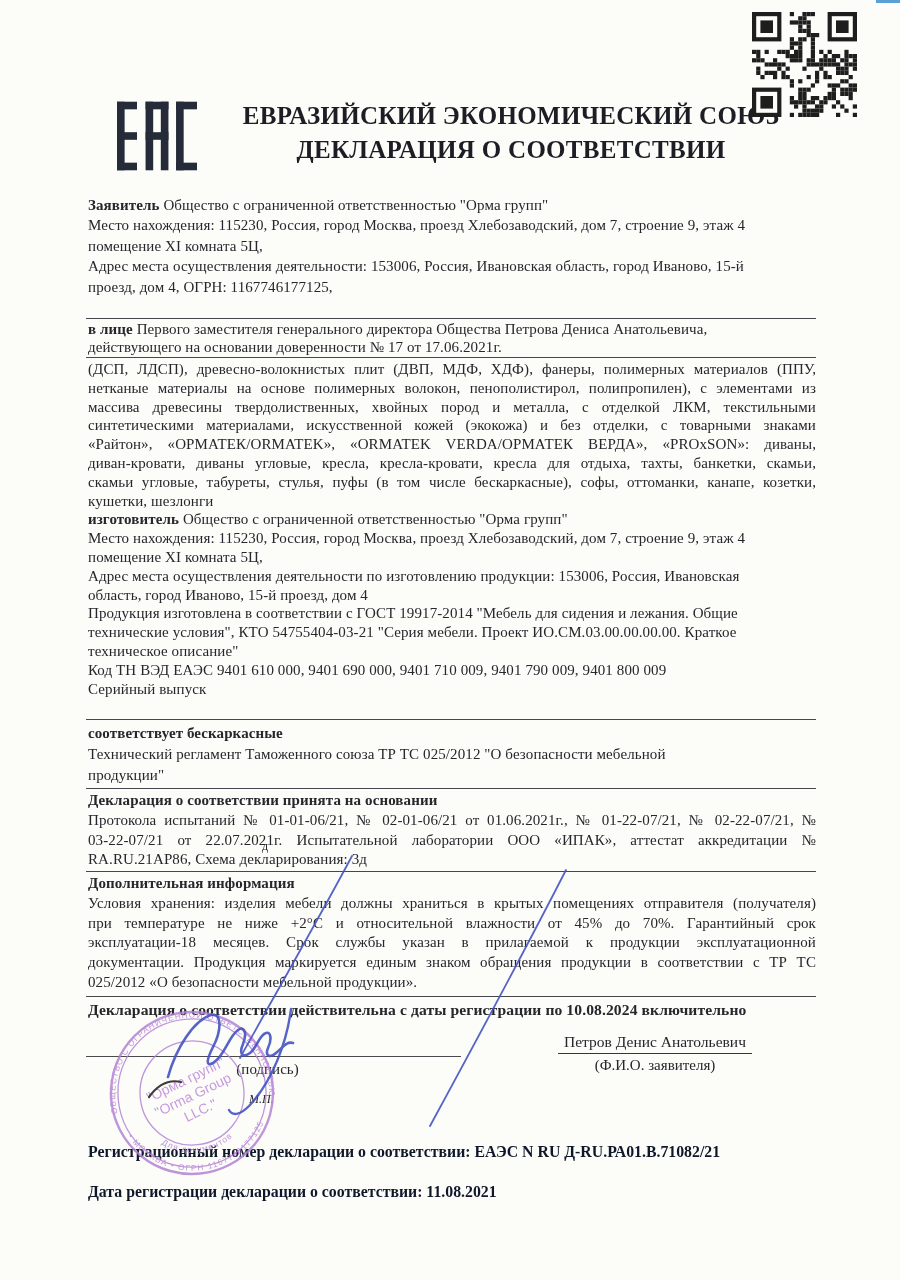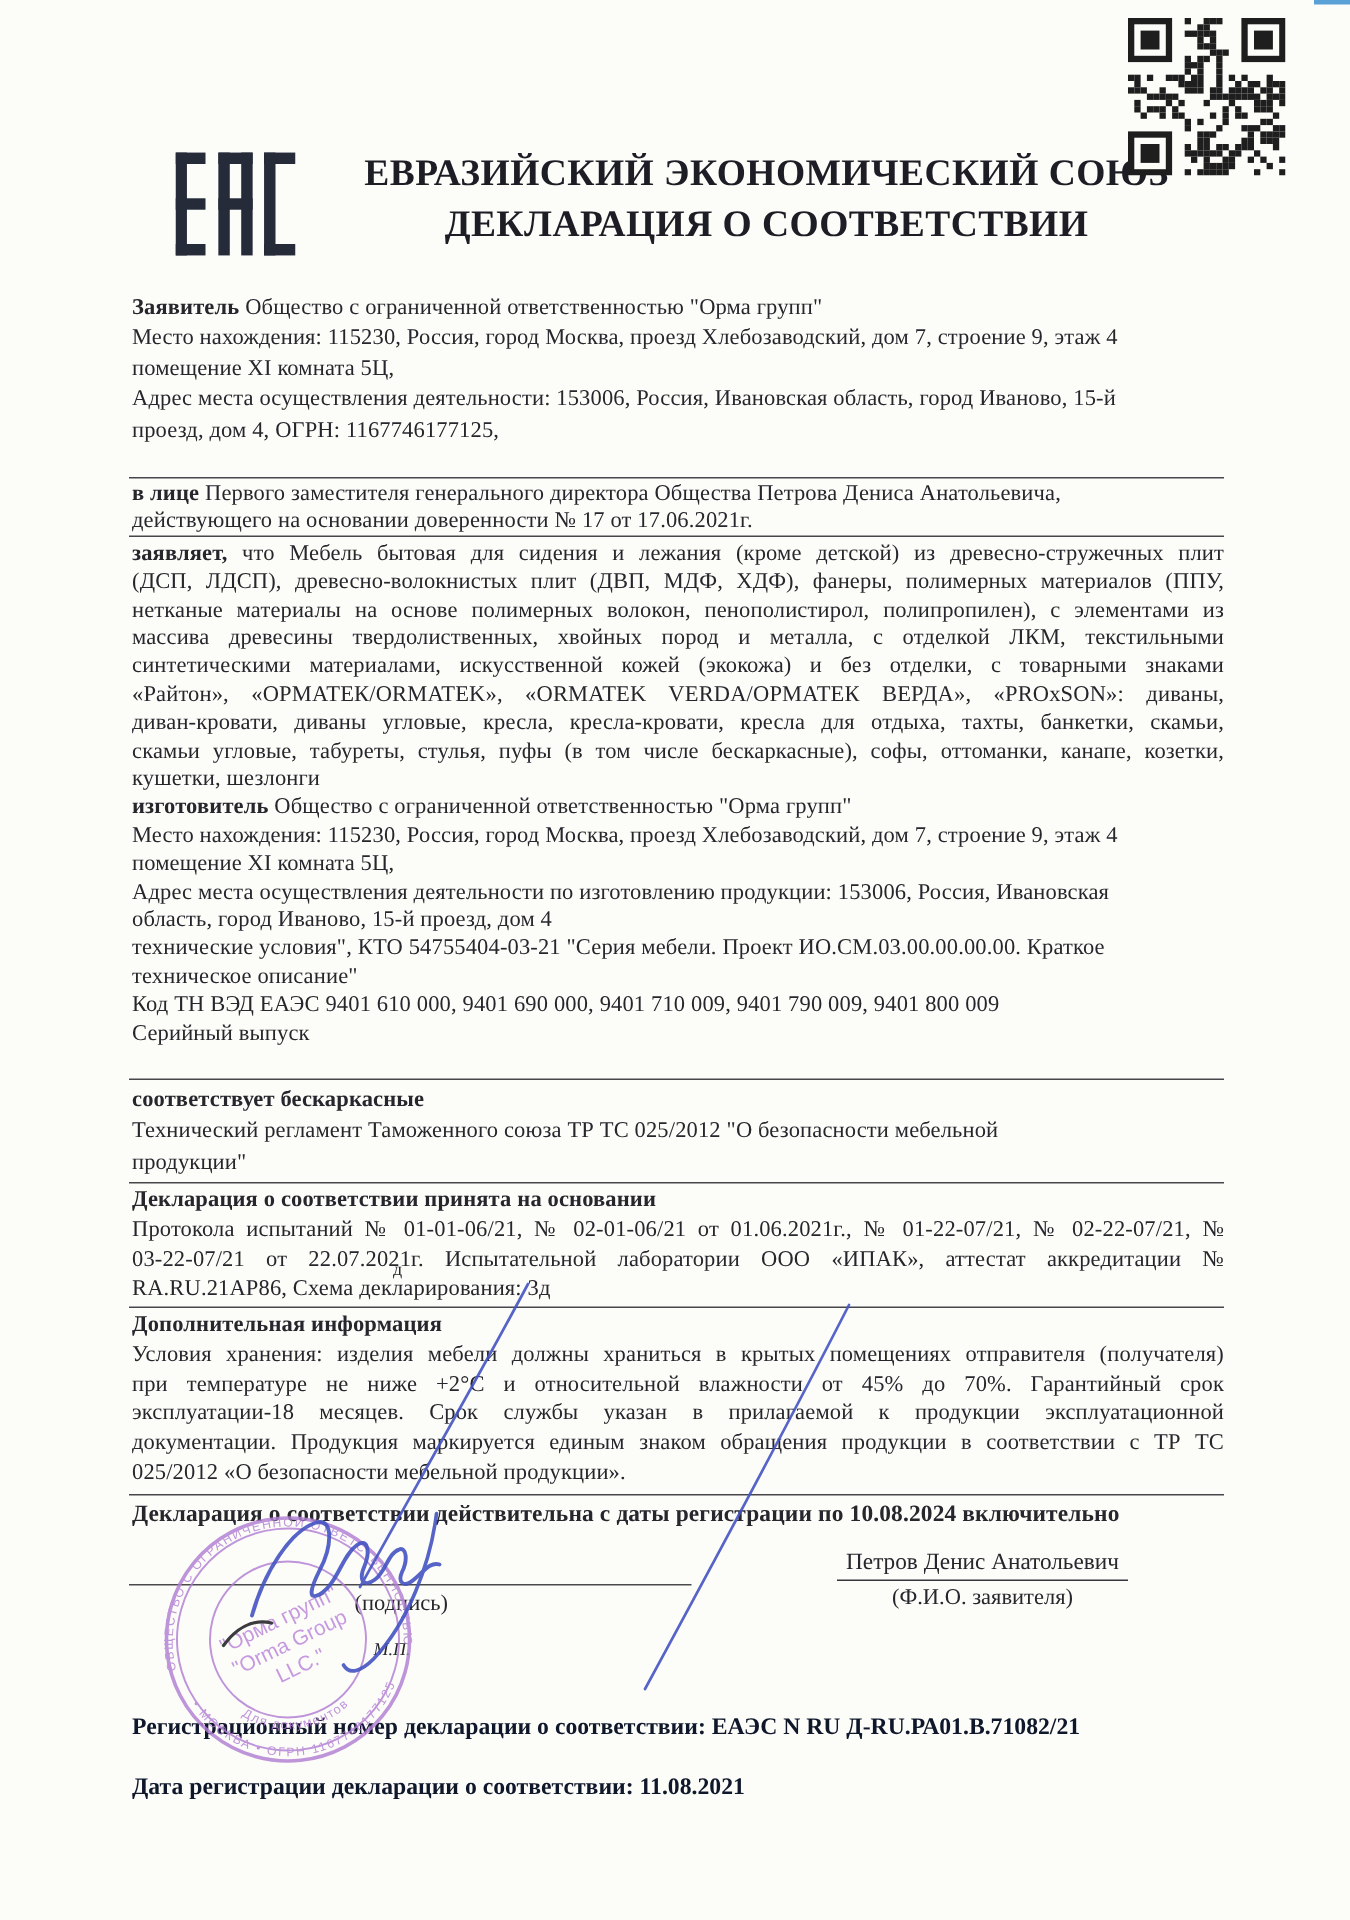--- a/index.html
+++ b/index.html
@@ -261,34 +261,34 @@
   </div>
   <div class="divider" style="top:318px"></div>
 
   <div class="sec" style="top:320px;line-height:18px">
     <div class="pline"><b class="lbl">в лице</b> <span>Первого заместителя генерального директора Общества Петрова Дениса Анатольевича,</span></div>
     <div class="pline">действующего на основании доверенности № 17 от 17.06.2021г.</div>
   </div>
   <div class="divider" style="top:357px"></div>
 
   <div class="sec" style="top:360px;line-height:18.8px">
-    <div class="jline"><b class="lbl">заявляет,</b> <span>что Мебель бытовая для сидения и лежания (кроме детской) из древесно-стружечных плит</span></div>
     <div class="jline">(ДСП, ЛДСП), древесно-волокнистых плит (ДВП, МДФ, ХДФ), фанеры, полимерных материалов (ППУ,</div>
     <div class="jline">нетканые материалы на основе полимерных волокон, пенополистирол, полипропилен), с элементами из</div>
     <div class="jline">массива древесины твердолиственных, хвойных пород и металла, с отделкой ЛКМ, текстильными</div>
     <div class="jline">синтетическими материалами, искусственной кожей (экокожа) и без отделки, с товарными знаками</div>
     <div class="jline">«Райтон», «ОРМАТЕК/ORMATEK», «ORMATEK VERDA/ОРМАТЕК ВЕРДА», «PROxSON»: диваны,</div>
     <div class="jline">диван-кровати, диваны угловые, кресла, кресла-кровати, кресла для отдыха, тахты, банкетки, скамьи,</div>
     <div class="jline">скамьи угловые, табуреты, стулья, пуфы (в том числе бескаркасные), софы, оттоманки, канапе, козетки,</div>
     <div class="pline">кушетки, шезлонги</div>
     <div class="pline"><b class="lbl">изготовитель</b> <span>Общество с ограниченной ответственностью "Орма групп"</span></div>
     <div class="pline">Место нахождения: 115230, Россия, город Москва, проезд Хлебозаводский, дом 7, строение 9, этаж 4</div>
     <div class="pline">помещение XI комната 5Ц,</div>
     <div class="pline">Адрес места осуществления деятельности по изготовлению продукции: 153006, Россия, Ивановская</div>
     <div class="pline">область, город Иваново, 15-й проезд, дом 4</div>
+    <div class="pline">Продукция изготовлена в соответствии с ГОСТ 19917-2014 "Мебель для сидения и лежания. Общие</div>
     <div class="pline">технические условия", КТО 54755404-03-21 "Серия мебели. Проект ИО.СМ.03.00.00.00.00. Краткое</div>
     <div class="pline">техническое описание"</div>
     <div class="pline">Код ТН ВЭД ЕАЭС  9401 610 000, 9401 690 000, 9401 710 009, 9401 790 009, 9401 800 009</div>
     <div class="pline">Серийный выпуск</div>
   </div>
   <div class="divider" style="top:719px"></div>
 
   <div class="sec" style="top:723px;line-height:20.8px">
     <div class="pline hline">соответствует бескаркасные</div>
     <div class="pline">Технический регламент Таможенного союза ТР ТС 025/2012 "О безопасности мебельной</div>

